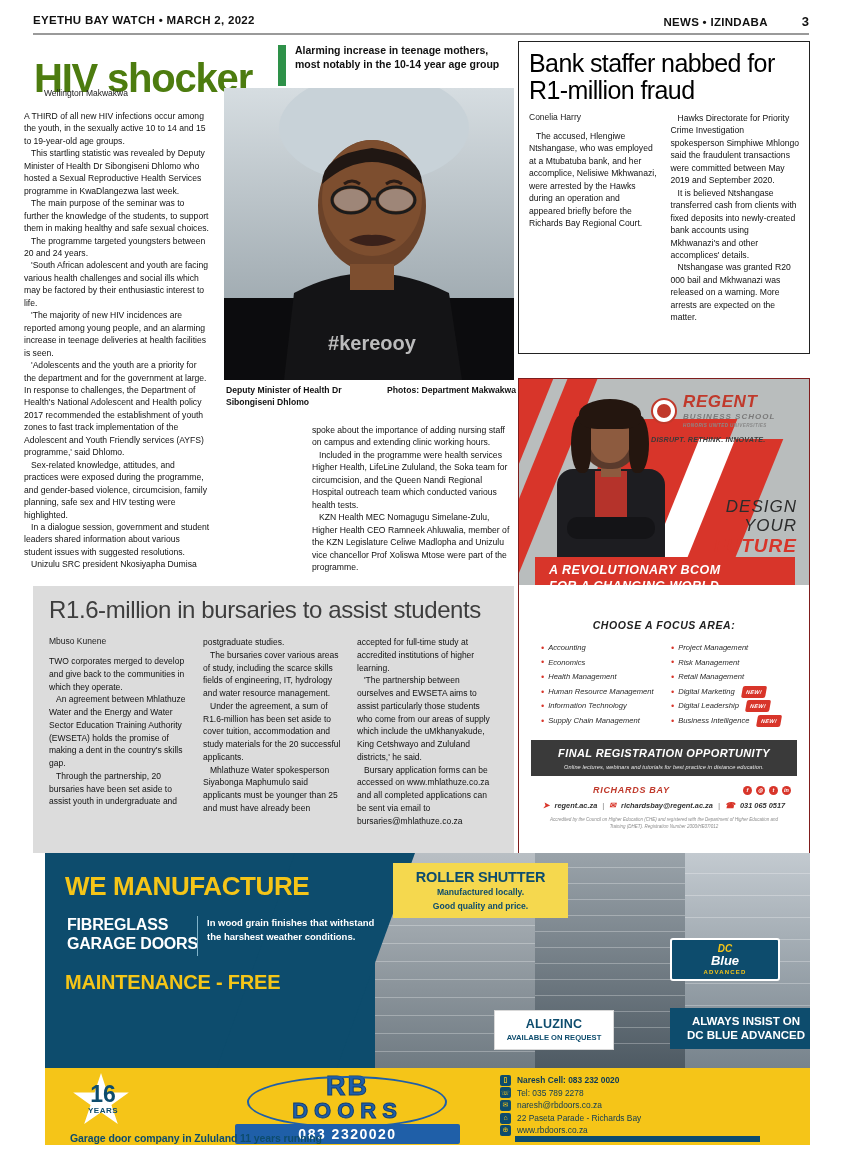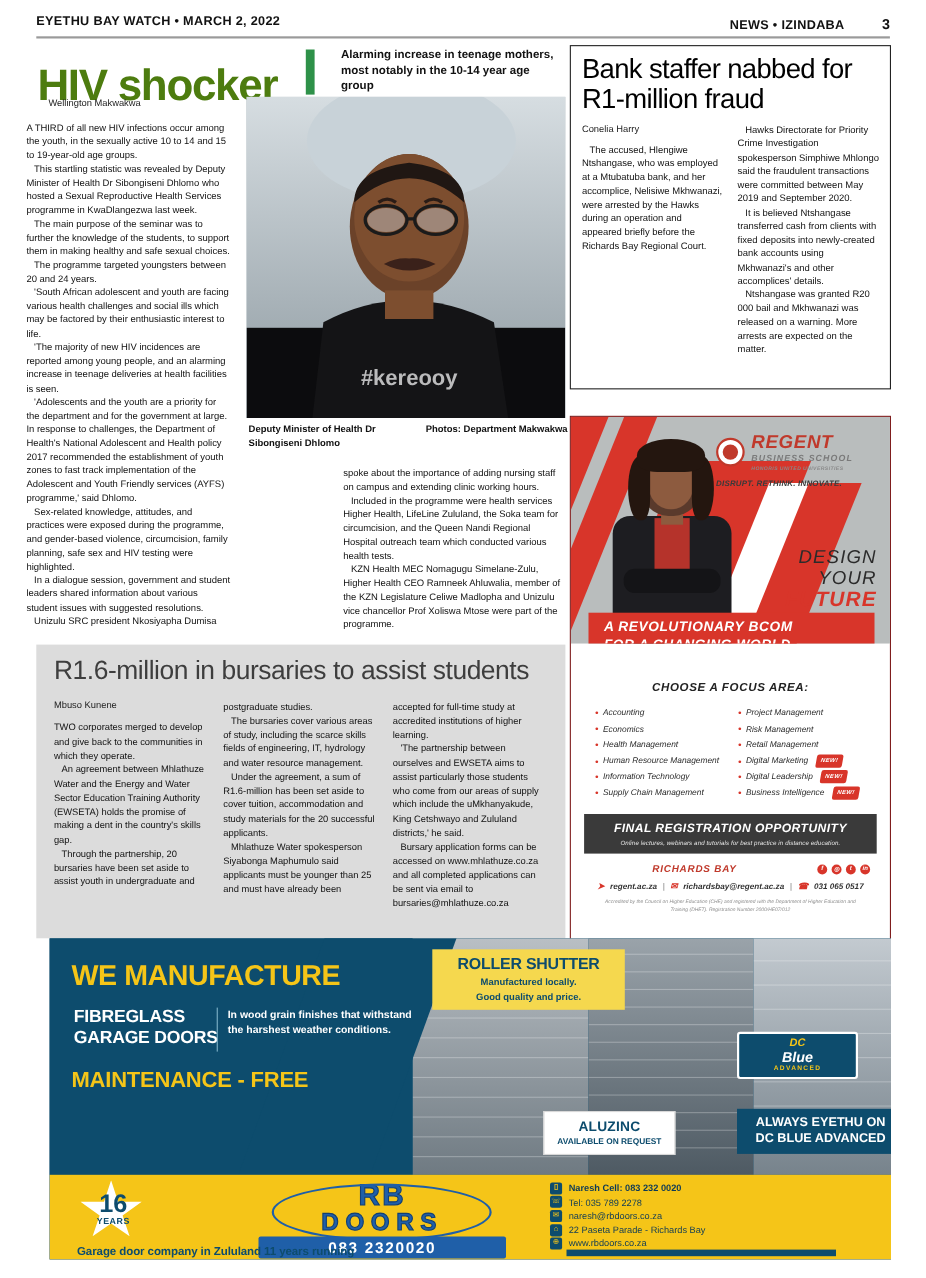--- a/index.html
+++ b/index.html
@@ -29,21 +29,21 @@
     position:absolute; left:34px; top:42px;
     font-size:40px; font-weight:bold; letter-spacing:-1.2px; color:#4d7c0f;
     line-height:1;
     margin-top:16px;
   }
   .byline-small { font-size:8.5px; color:#222; }
   .hiv-byline { position:absolute; left:44px; top:88px; }
 
   .standfirst {
     position:absolute; left:278px; top:44px; width:232px;
-    display:flex; gap:24px; align-items:flex-start;justify-content:flex-end;
+    display:flex; gap:9px; align-items:flex-start;justify-content:flex-end;
   }
   .standfirst-bar { width:8px; height:41px; background:#2e9149; flex:none; margin-top:1px;}
   .standfirst-text {
     font-size:10.5px; font-weight:bold; line-height:1.32; color:#111;
   }
 
   .bodytext { font-size:8.6px; line-height:1.45; color:#111; text-align:left; }
   .bodytext p { margin:0; }
   .bodytext p.ind { text-indent:7px; }
 
@@ -601,21 +601,21 @@
       <div class="rb-alu-s">AVAILABLE ON REQUEST</div>
     </div>
 
     <div class="rb-dcblue">
       <div class="rb-dc-t">DC</div>
       <div class="rb-dc-b">Blue</div>
       <div class="rb-dc-s">ADVANCED</div>
     </div>
 
     <div class="rb-always">
-      <div class="rb-always-t">ALWAYS EYETHU ON</div>
+      <div class="rb-always-t">ALWAYS INSIST ON</div>
       <div class="rb-always-t">DC BLUE ADVANCED</div>
     </div>
 
     <div class="rb-yellow">
       <div class="rb-16">
         <div class="star"></div>
         <div class="rb-16-n">16</div>
         <div class="rb-16-y">YEARS</div>
       </div>
 

